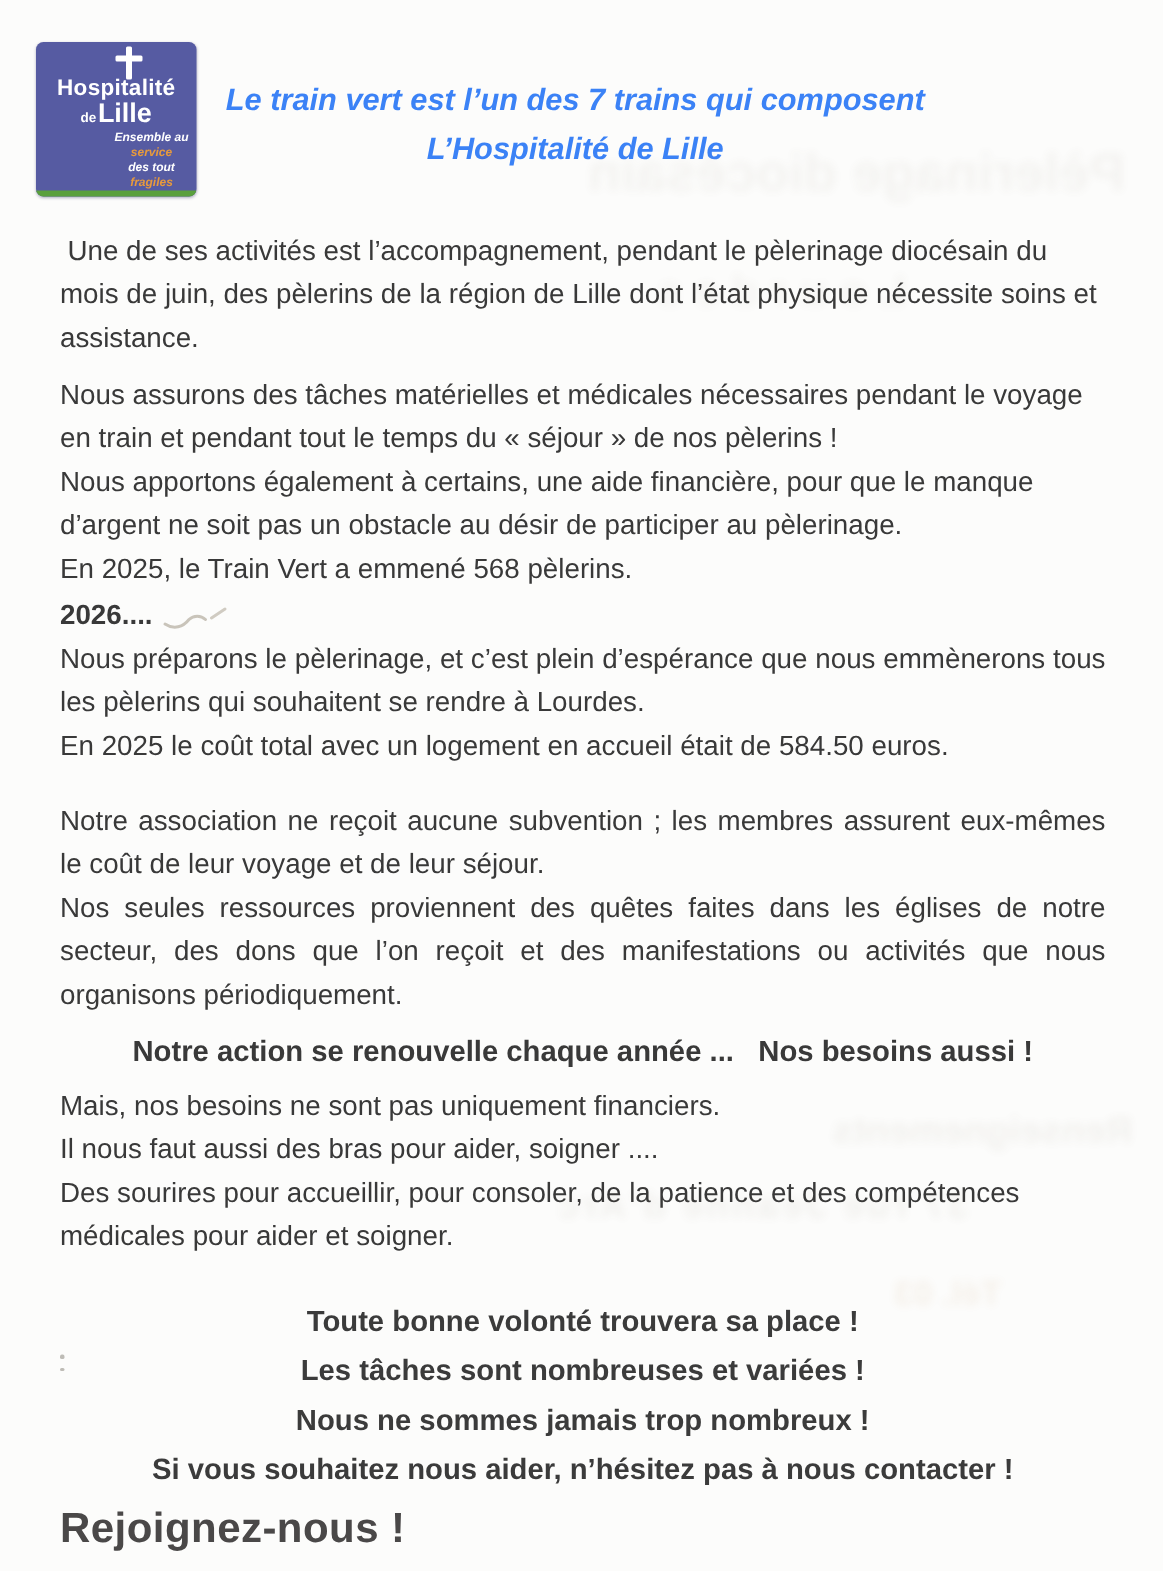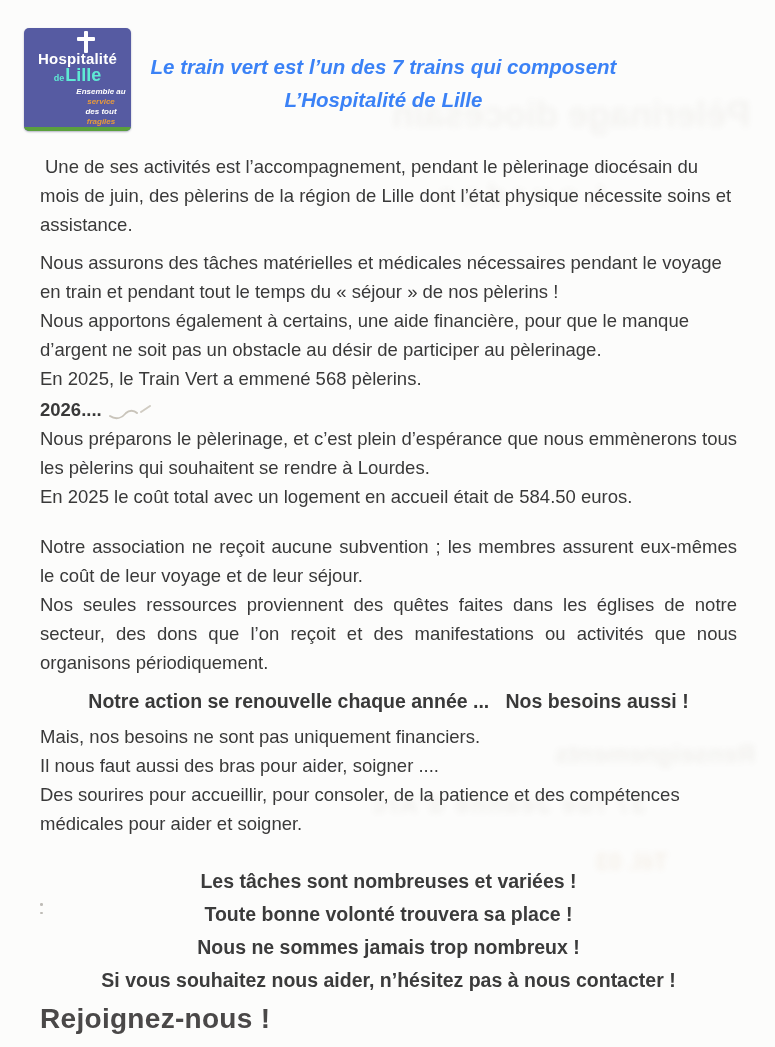--- a/index.html
+++ b/index.html
@@ -22,21 +22,21 @@
     border-radius:5px;
     position:relative;
     display:flex; flex-direction:column;
     overflow:hidden;
     padding-bottom:5px;
     box-shadow:0 1px 2px rgba(40,40,90,.35);
   }
   .logo-cross-v { position:absolute; left:60px; top:3px; width:4px; height:22px; background:#fff; border-radius:1px; }
   .logo-cross-h { position:absolute; left:53px; top:9px; width:18px; height:4px; background:#fff; border-radius:1px; }
   .logo-name { margin-top:23px; text-align:center; color:#fff; font-weight:bold; font-size:15px; letter-spacing:.2px; line-height:16px; }
-  .logo-lille { text-align:center; color:#5eead4; font-weight:bold; line-height:17px; }
+  .logo-lille { text-align:center; color:#ffffff; font-weight:bold; line-height:17px; }
   .logo-lille .de { font-size:9px; margin-right:1px; }
   .logo-lille .city { font-size:18px; }
   .logo-tag { text-align:center; color:#fff; font-style:italic; font-weight:bold; font-size:8px; line-height:10px;padding-left:47px; }
   .logo-tag .accent { color:#e89a3c; }
   .logo-band { margin-top:auto; width:100%; background:#5aa03d; color:#fff; font-weight:bold; font-size:13.5px; text-align:center; padding:4px 12px 5px; }
 
   .title-block {
     width:505px; padding-top:22px;
     text-align:center;
     font-weight:bold; font-style:italic;
@@ -143,22 +143,22 @@
 
     <div class="headline-mid">Notre action se renouvelle chaque année ...&nbsp;&nbsp; Nos besoins aussi !</div>
 
     <div class="p5">
       <div>Mais, nos besoins ne sont pas uniquement financiers.</div>
       <div>Il nous faut aussi des bras pour aider, soigner ....</div>
       <div>Des sourires pour accueillir, pour consoler, de la patience et des compétences médicales pour aider et soigner.</div>
     </div>
 
     <div class="footer">
+      <div>Toute bonne volonté trouvera sa place !</div>
       <div>Les tâches sont nombreuses et variées !</div>
-      <div>Toute bonne volonté trouvera sa place !</div>
       <div>Nous ne sommes jamais trop nombreux !</div>
       <div>Si vous souhaitez nous aider, n’hésitez pas à nous contacter !</div>
     </div>
 
     <div class="cta">Rejoignez-nous !</div>
 
   </div>
 </div>
 
 </body></html>

